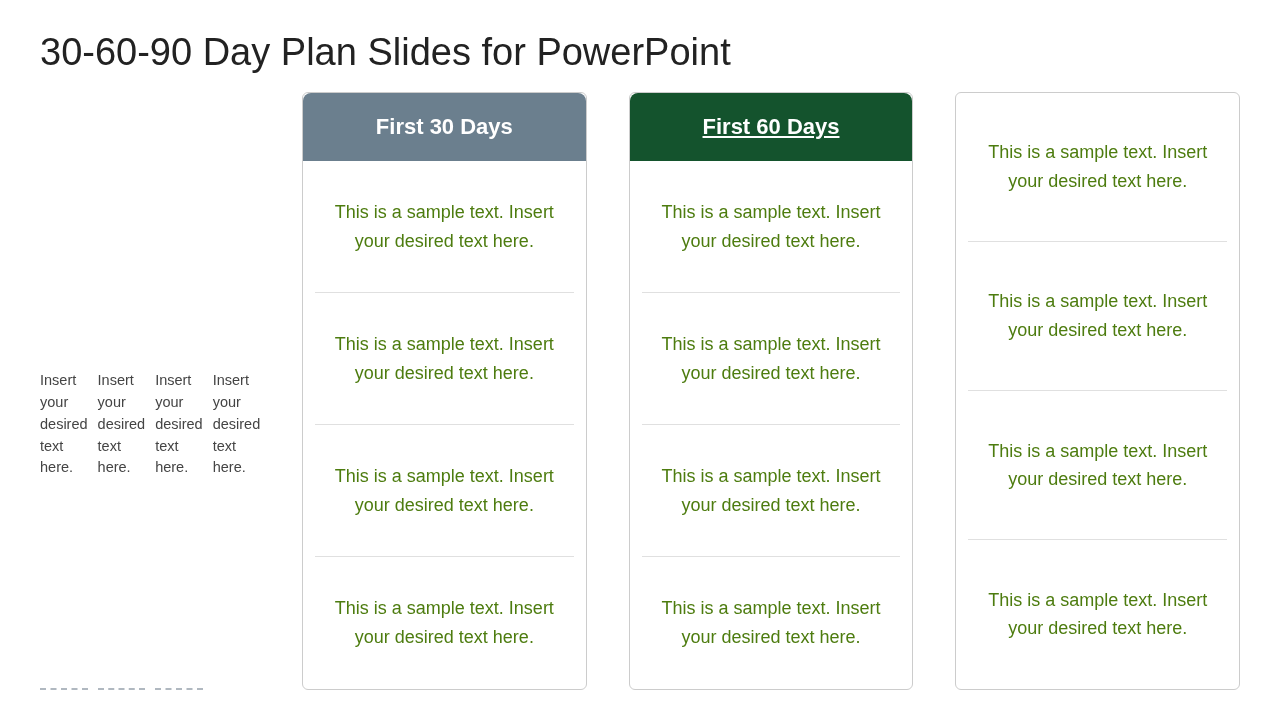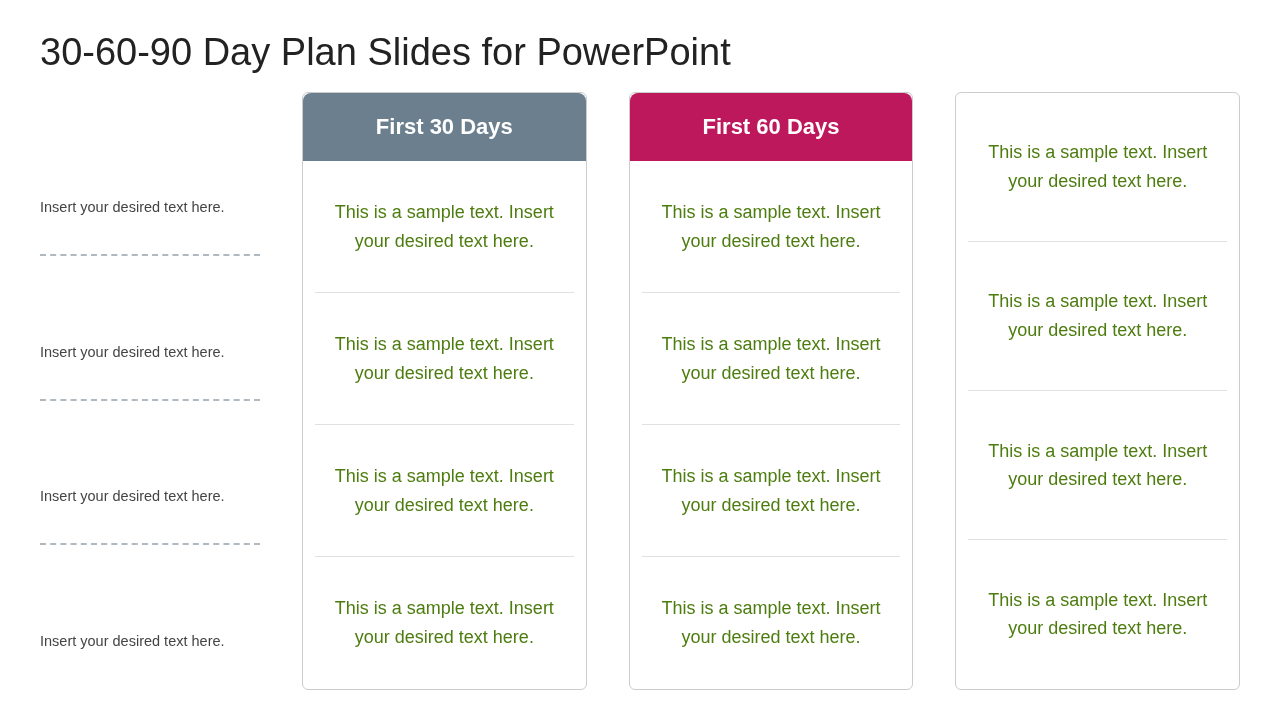--- a/index.html
+++ b/index.html
@@ -27,23 +27,22 @@
       display: flex;
       flex: 1;
       gap: 0;
     }
 
     
     .label-col {
       width: 230px;
       flex-shrink: 0;
       display: flex;
-      flex-direction: column;
+      flex-direction: row;
       padding-top: 68px; 
-      gap: 48px;
     }
 
     .label-cell {
       flex: 1;
       display: flex;
       align-items: center;
       padding: 10px 10px 10px 0;
       position: relative;
     }
 
@@ -86,21 +85,21 @@
       font-weight: 700;
       color: #ffffff;
       border-radius: 8px 8px 0 0;
       min-height: 68px;
       display: flex;
       align-items: center;
       justify-content: center;
     }
 
     .col-30 .col-header { background-color: #6b7f8e; }
-    .col-60 .col-header { background-color: #be185d; }
+    .col-60 .col-header { background-color: #14532d; text-decoration: underline; }
     .col-90 .col-header { background-color: #e8924a; }
 
     .col-body {
       flex: 1;
       display: flex;
       flex-direction: column;
       padding: 0;
     }
 
     .col-cell {

